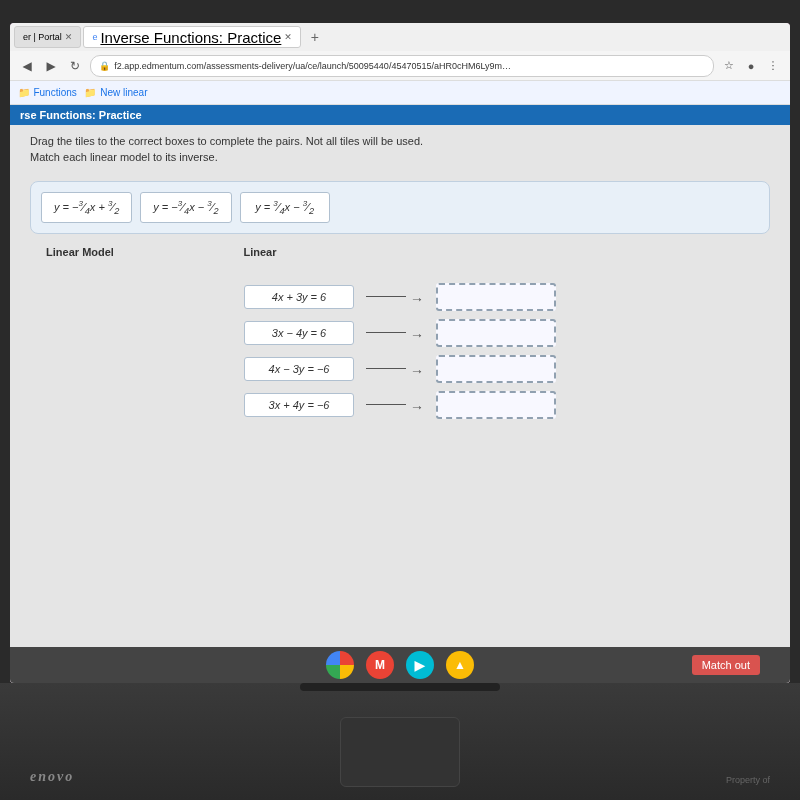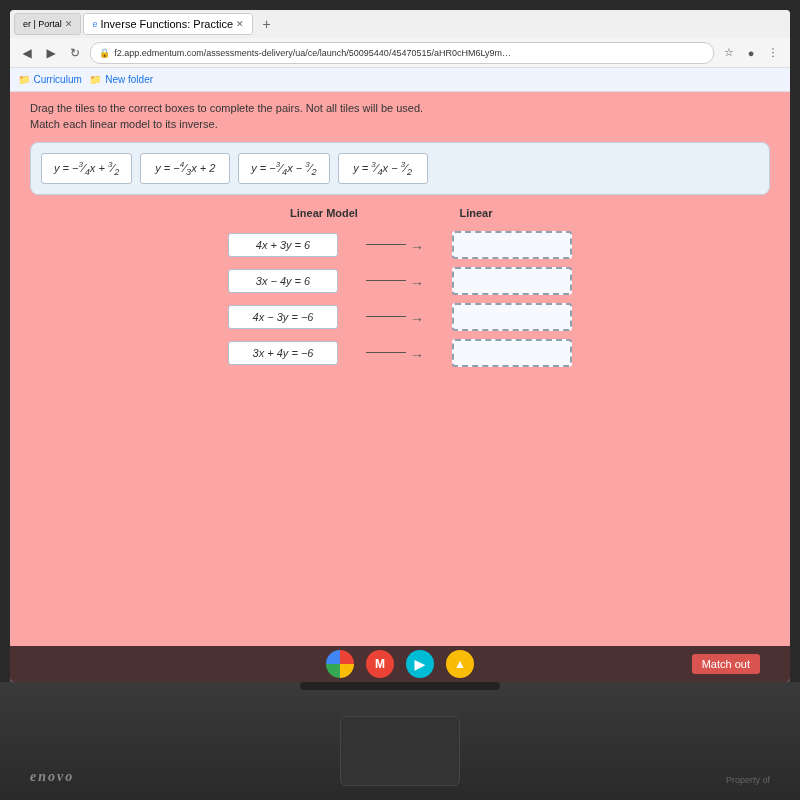--- a/index.html
+++ b/index.html
@@ -14,21 +14,21 @@
 
     
     .laptop-outer {
       width: 800px;
       height: 800px;
       background: #2a2a2a;
       display: flex;
       flex-direction: column;
       align-items: center;
       justify-content: flex-start;
-      padding-top: 0;
+      padding-top: 13px;
     }
 
     
     .screen-area {
       width: 780px;
       height: 680px;
       background: #1a1a2e;
       margin-top: 10px;
       border-radius: 4px;
       overflow: hidden;
@@ -179,21 +179,21 @@
       background: #1a6bb5;
       padding: 4px 10px;
       color: white;
       font-size: 11px;
       font-weight: bold;
     }
 
     
     .page-content {
       flex: 1;
-      background: #fca5a5;
+      background: #e5e5e5;
       overflow-y: auto;
       padding: 10px 20px;
     }
 
     .instruction-text {
       font-size: 11px;
       color: #333;
       margin-bottom: 4px;
     }
 
@@ -223,39 +223,38 @@
     }
 
     
     .match-table {
       margin-top: 12px;
       width: 100%;
     }
 
     .table-headers {
       display: flex;
-      justify-content: center;
-      gap: 52px;
-      margin-bottom: 12px;
+      gap: 80px;
+      margin-bottom: 25px;
     }
 
     .table-header-label {
       font-size: 11px;
       font-weight: bold;
       color: #333;
       text-align: center;
       min-width: 100px;
     }
 
     .match-row {
       display: flex;
       align-items: center;
       justify-content: center;
       margin-bottom: 8px;
-      gap: 28px;
+      gap: 12px;
     }
 
     .linear-model-box {
       background: #fff;
       border: 1px solid #b0c0d0;
       border-radius: 3px;
       padding: 5px 12px;
       font-size: 11px;
       font-style: italic;
       min-width: 110px;
@@ -370,21 +369,21 @@
   <div class="screen-area">
     <div class="desktop-bg">
 
       <div class="taskbar-top">
         <div class="taskbar-app">
           <span style="font-size:9px;">er | Portal</span>
           <span class="close-x">✕</span>
         </div>
         <div class="taskbar-app" style="background:#fff;">
           <span style="color:#4285f4;font-size:9px;">e</span>
-          <span style="font-size:11px;">Inverse Functions: Practice</span>
+          <span style="font-size:15px;text-decoration:underline;">Inverse Functions: Practice</span>
           <span class="close-x">✕</span>
         </div>
         <button class="tab-new">+</button>
       </div>
 
       <div class="browser-window">
 
         <div class="browser-addressbar">
           <button class="nav-btn">◀</button>
           <button class="nav-btn">▶</button>
@@ -396,36 +395,38 @@
           <div class="browser-icons">
             <button class="browser-icon-btn">☆</button>
             <button class="browser-icon-btn">●</button>
             <button class="browser-icon-btn">⋮</button>
           </div>
         </div>
 
         <div class="bookmarks-bar">
           <div class="bookmark-item">
             <span>📁</span>
-            <span>Curriculum</span>
+            <span>Functions</span>
           </div>
           <div class="bookmark-item">
             <span>📁</span>
-            <span>New folder</span>
-          </div>
-        </div>
-
+            <span>New linear</span>
+          </div>
+        </div>
+
+        <div class="page-header">
+          <span>rse Functions: Practice</span>
+        </div>
 
         <div class="page-content">
           <p class="instruction-text">Drag the tiles to the correct boxes to complete the pairs. Not all tiles will be used.</p>
-          <p class="instruction-text" style="margin-bottom:12px;">Match each linear model to its inverse.</p>
+          <p class="instruction-text" style="margin-bottom:18px;">Match each linear model to its inverse.</p>
 
           <div class="tiles-container">
             <div class="tile">y = −<sup>3</sup>⁄<sub>4</sub>x + <sup>3</sup>⁄<sub>2</sub></div>
-            <div class="tile">y = −<sup>4</sup>⁄<sub>3</sub>x + 2</div>
             <div class="tile">y = −<sup>3</sup>⁄<sub>4</sub>x − <sup>3</sup>⁄<sub>2</sub></div>
             <div class="tile">y = <sup>3</sup>⁄<sub>4</sub>x − <sup>3</sup>⁄<sub>2</sub></div>
           </div>
 
           <div class="match-table">
             <div class="table-headers">
               <span class="table-header-label">Linear Model</span>
               <span class="table-header-label">Linear</span>
             </div>
 

